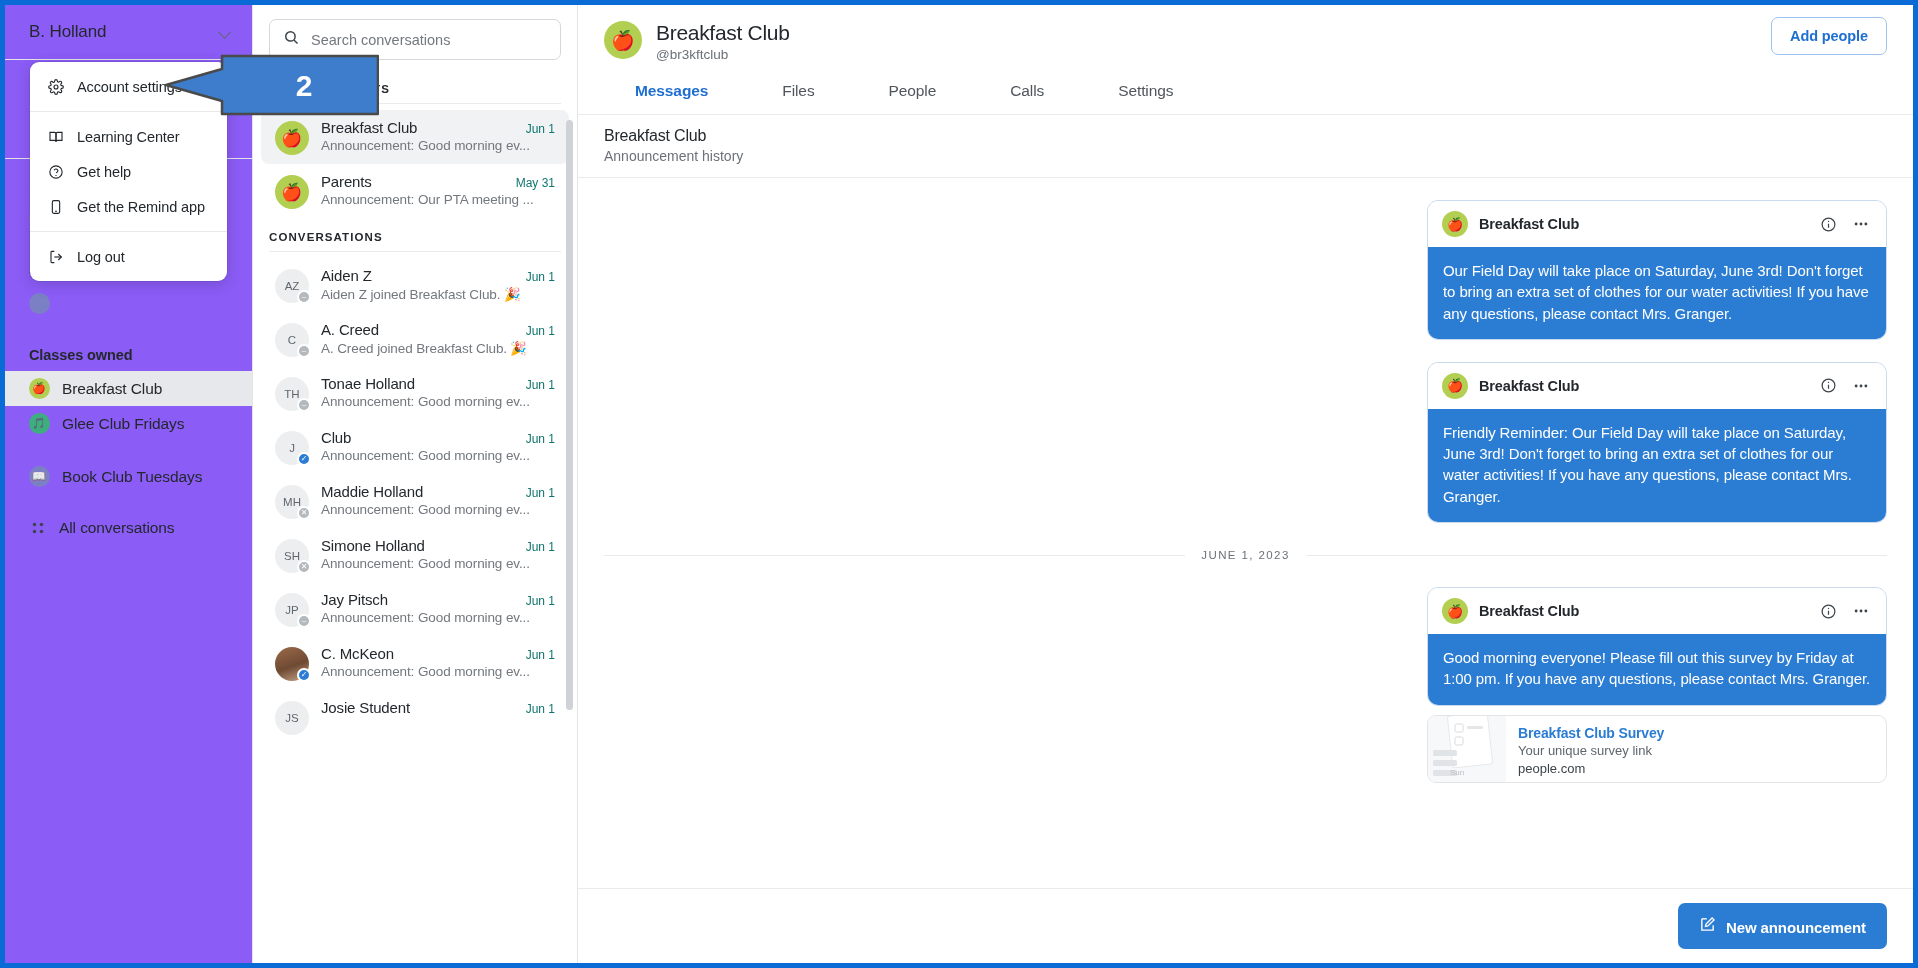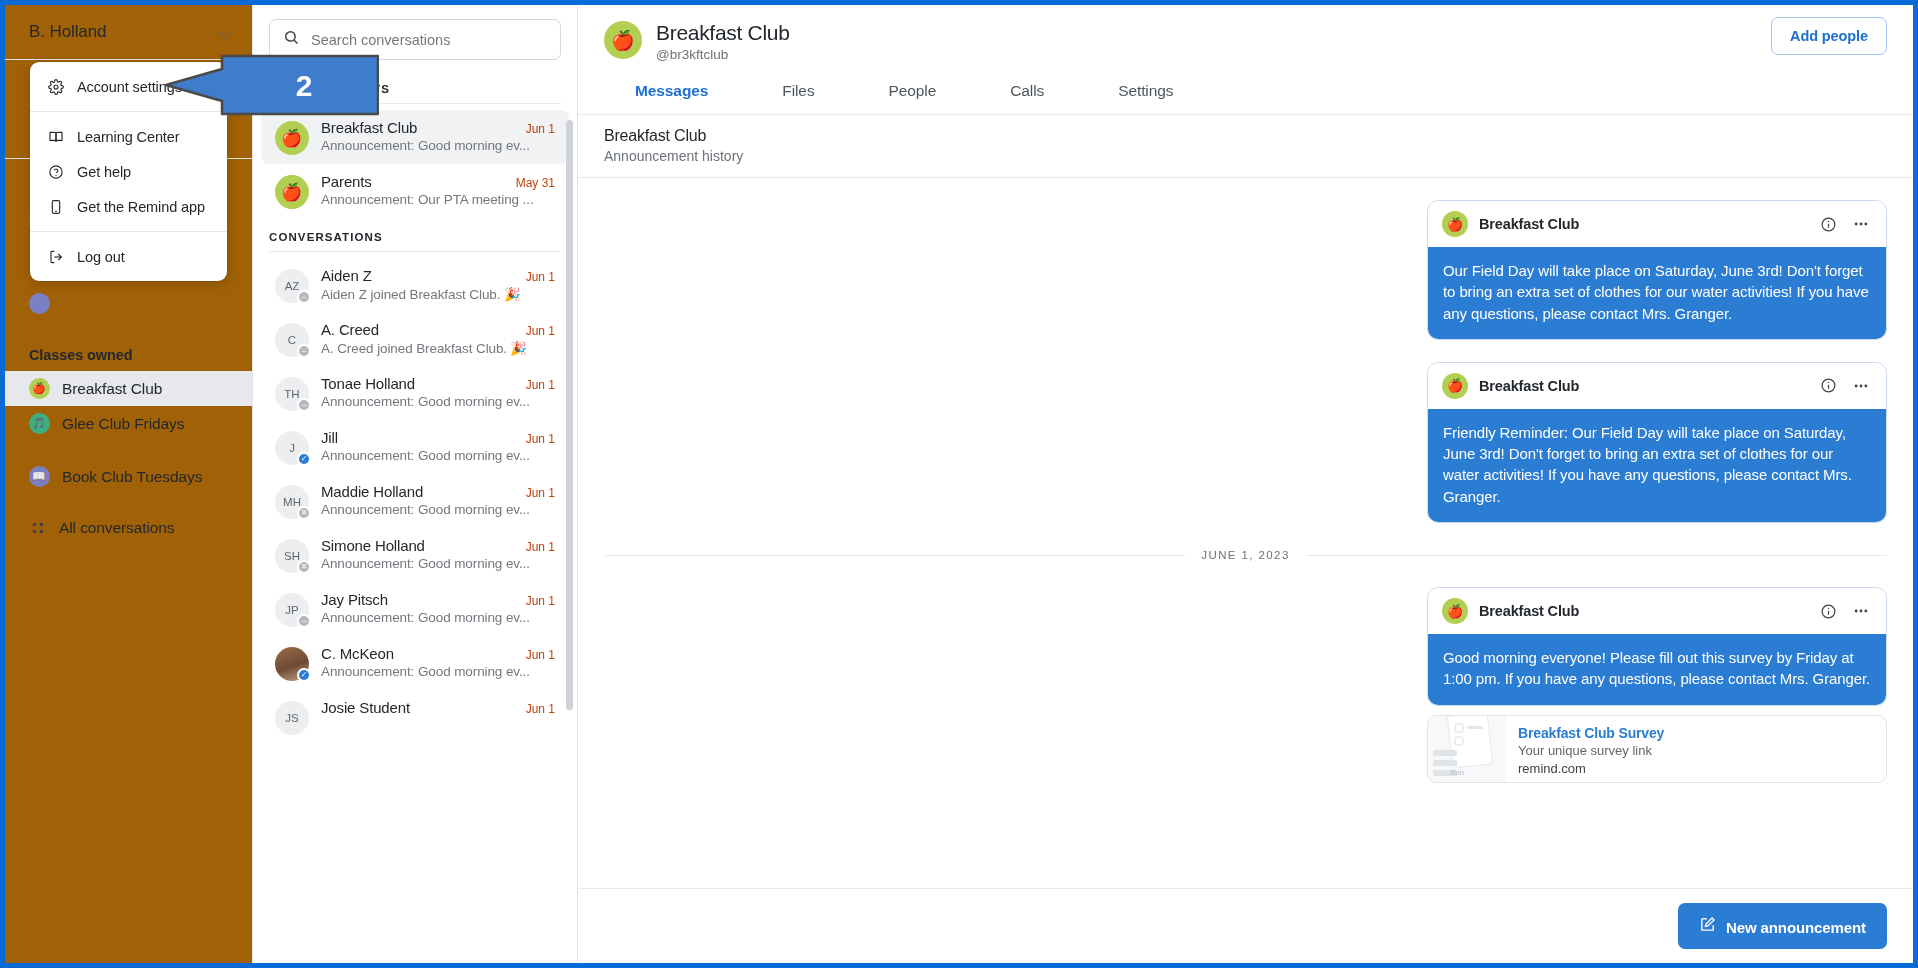--- a/index.html
+++ b/index.html
@@ -20,21 +20,21 @@
     position: absolute;
     inset: 0;
     display: flex;
     background: #fff;
   }
 
   
   .sidebar {
     width: 248px;
     min-width: 248px;
-    background: #a16207;
+    background: #8b5cf6;
     border-right: 1px solid #e3e5e8;
     position: relative;
     display: flex;
     flex-direction: column;
   }
   .user-switcher {
     height: 55px;
     display: flex;
     align-items: center;
     justify-content: space-between;
@@ -243,21 +243,21 @@
   .conv-name {
     font-size: 15px;
     color: #23282d;
     white-space: nowrap;
     overflow: hidden;
     text-overflow: ellipsis;
     letter-spacing: -0.15px;
   }
   .conv-date {
     font-size: 12px;
-    color: #c2410c;
+    color: #0f766e;
     white-space: nowrap;
     flex: 0 0 auto;
   }
   .conv-prev {
     font-size: 13.5px;
     color: #73787e;
     white-space: nowrap;
     overflow: hidden;
     text-overflow: ellipsis;
     margin-top: 2px;
@@ -682,21 +682,21 @@
         </div>
       </div>
 
       <div class="conv-item">
         <div class="av-wrap">
           <div class="av">J</div>
           <div class="badge sent">✓</div>
         </div>
         <div class="conv-body">
           <div class="conv-top">
-            <span class="conv-name">Jill</span>
+            <span class="conv-name">Club</span>
             <span class="conv-date">Jun 1</span>
           </div>
           <div class="conv-prev">Announcement: Good morning ev...</div>
         </div>
       </div>
 
       <div class="conv-item">
         <div class="av-wrap">
           <div class="av">MH</div>
           <div class="badge failed">✕</div>
@@ -881,21 +881,21 @@
               <rect x="39" y="10" width="16" height="3" rx="1.5" fill="#e4e6e9"></rect>
               <rect x="5" y="34" width="24" height="6" rx="1.5" fill="#e1e4e7"></rect>
               <rect x="5" y="44" width="24" height="6" rx="1.5" fill="#e1e4e7"></rect>
               <rect x="5" y="54" width="24" height="6" rx="1.5" fill="#e1e4e7"></rect>
               <text x="22" y="59" font-family="Liberation Sans, sans-serif" font-size="8" fill="#b9bdc2">Sun</text>
             </svg>
           </div>
           <div class="link-meta">
             <div class="link-title">Breakfast Club Survey</div>
             <div class="link-desc">Your unique survey link</div>
-            <div class="link-dom">remind.com</div>
+            <div class="link-dom">people.com</div>
           </div>
         </div>
       </div>
 
     </div>
 
     <div class="main-foot">
       <button class="newbtn">
         <span>
           <svg width="17" height="17" viewBox="0 0 24 24" fill="none" stroke="#ffffff" stroke-width="1.9">

